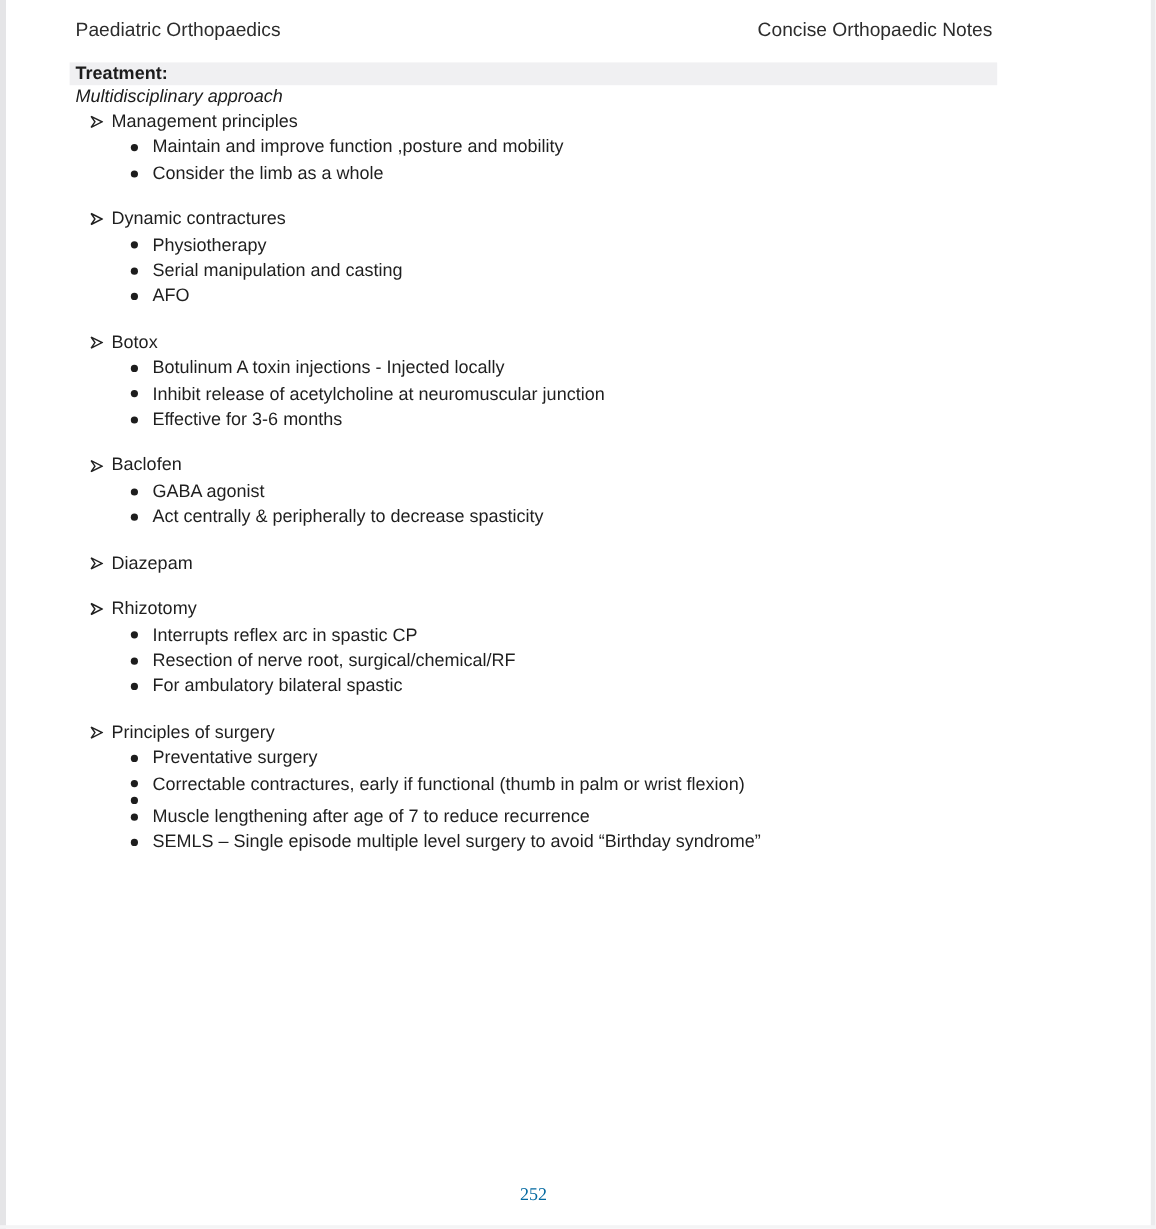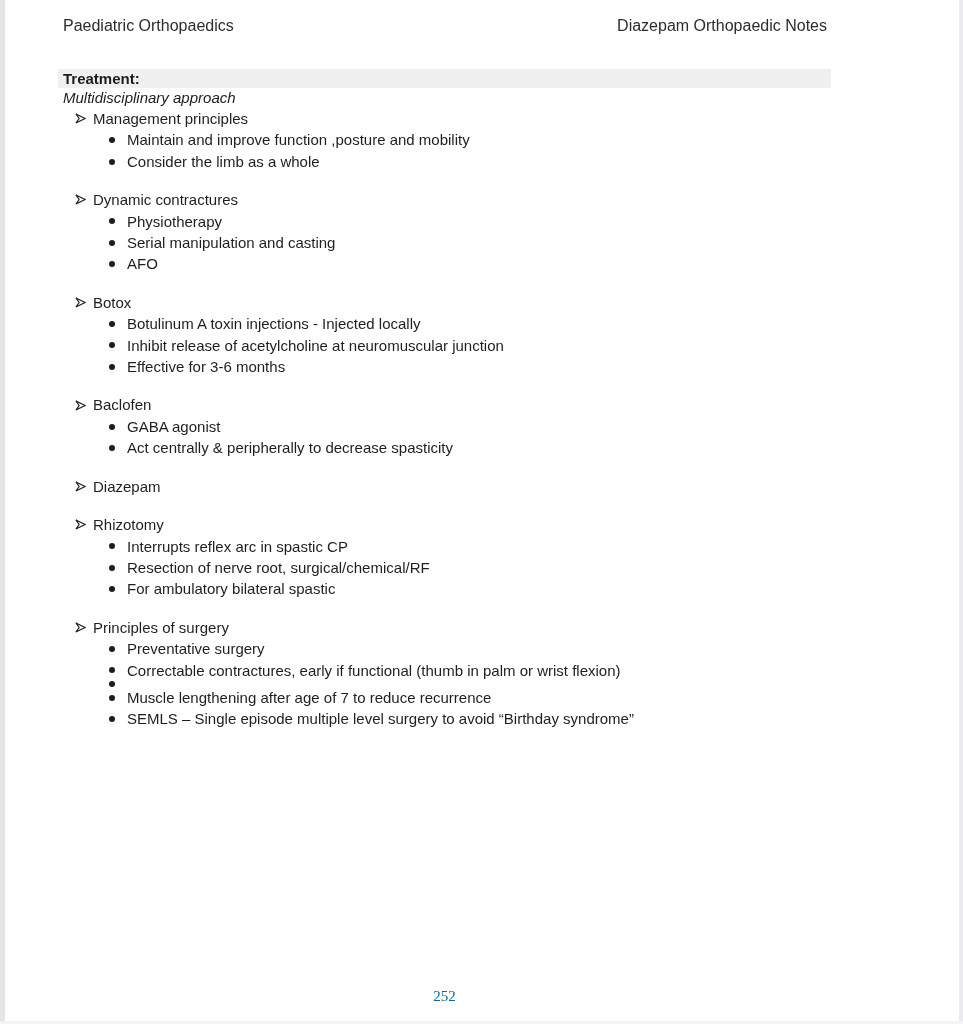--- a/index.html
+++ b/index.html
@@ -28,21 +28,21 @@
   .doc-header {
     display: flex;
     justify-content: space-between;
     padding: 15px 4px 0 5px;
     font-size: 16px;
     line-height: 21px;
     color: #2d2d2d;
     gap: 22px;
   }
   .treatment-bar {
-    margin-top: 33px;
+    margin-top: 16px;
     background: #f0f0f2;
     height: 19px;
     line-height: 19px;
     padding-left: 5px;
     font-size: 15px;
     font-weight: bold;
     color: #1c1c1c;
   }
   .subtitle {
     padding-left: 5px;
@@ -102,21 +102,21 @@
 <body>
 
 <div class="canvas">
   <div class="edge left"></div>
   <div class="edge right"></div>
   <div class="edge bottom"></div>
 
   <div class="content">
     <div class="doc-header">
       <span>Paediatric Orthopaedics</span>
-      <span>Diazepam Orthopaedic Notes</span>
+      <span>Concise Orthopaedic Notes</span>
     </div>
 
     <div class="treatment-bar">
       <span>Treatment:</span>
     </div>
 
     <div class="subtitle">Multidisciplinary approach</div>
 
     <div class="sections">
         <div class="section">

